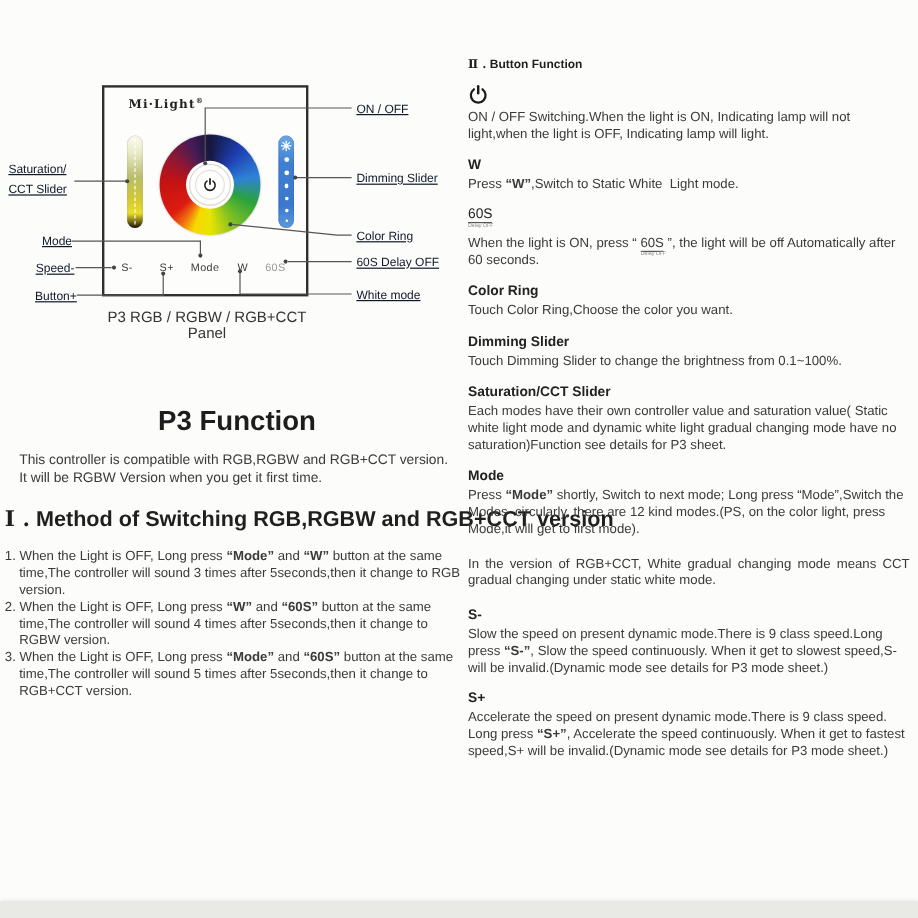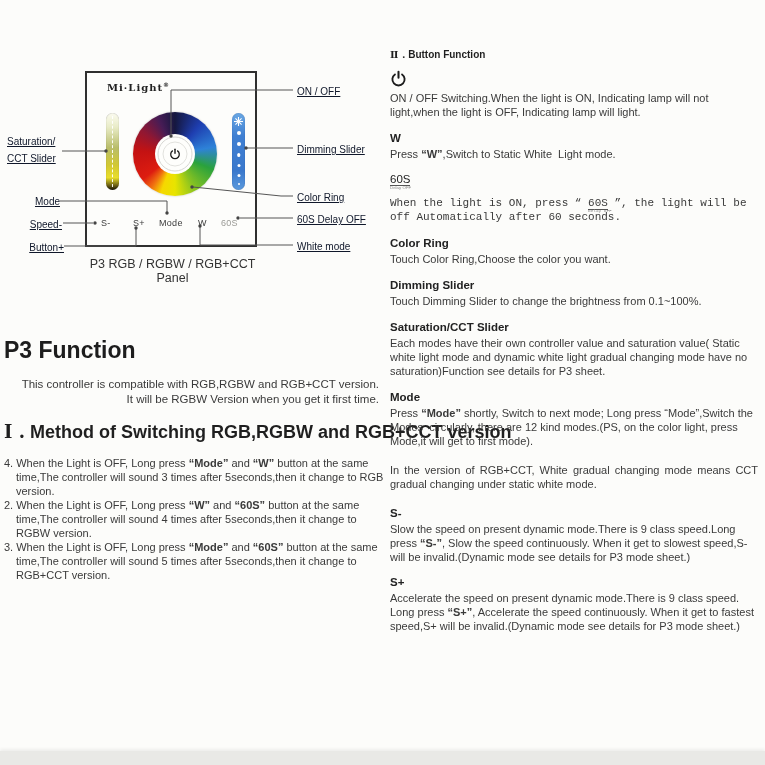--- a/index.html
+++ b/index.html
@@ -76,22 +76,22 @@
   .lbl-dim   { left:297px; top:141px; }
   .lbl-ring  { left:297px; top:189px; }
   .lbl-60s   { left:297px; top:211px; }
   .lbl-white { left:297px; top:238px; }
   .caption {
     position:absolute; left:75px; top:257px; width:195px; text-align:center;
     font-size:12.5px; color:#333;
   }
   
   .left-col { position:absolute; left:4px; top:337px; width:387px; }
-  .doc-title { font-size:23px; font-weight:700; color:#1d1d1d; margin:0; line-height:27px; }
-  .intro { font-size:11.5px; line-height:14.5px; margin:13px 12px 0;text-align:right; }
+  .doc-title { font-size:23px; font-weight:700; color:#1d1d1d; margin:0; line-height:27px;text-align:center; }
+  .intro { font-size:11.5px; line-height:14.5px; margin:13px 12px 0; }
   .sec1-h {
     font-size:18px; font-weight:700; color:#1f1f1f; margin:17px 0 15px;
     white-space:nowrap; line-height:18px;
   }
   .sec1-h .numeral { font-family:"DejaVu Serif","Liberation Serif",serif; font-weight:700; }
   .switch-list { margin:7px 0 0; padding:0; list-style:none; }
   .switch-list li {
     font-size:11px; line-height:14px; margin:0;
     padding-left:12px; text-indent:-12px;
   }
@@ -207,21 +207,21 @@
   <div class="caption">P3 RGB / RGBW / RGB+CCT Panel</div>
 
   <div class="left-col">
     <h1 class="doc-title">P3 Function</h1>
     <p class="intro">This controller is compatible with RGB,RGBW and RGB+CCT version. It will be RGBW Version when you get it first time.</p>
     <h2 class="sec1-h">
       <span class="numeral">Ⅰ .</span>
       <span>Method of Switching RGB,RGBW and RGB+CCT version</span>
     </h2>
     <ol class="switch-list">
-      <li><span>4. When the Light is OFF, Long press </span><span class="b">“Mode”</span><span> and </span><span class="b">“W”</span><span> button at the same time,The controller will sound 3 times after 5seconds,then it change to RGB version.</span></li>
+      <li><span>1. When the Light is OFF, Long press </span><span class="b">“Mode”</span><span> and </span><span class="b">“W”</span><span> button at the same time,The controller will sound 3 times after 5seconds,then it change to RGB version.</span></li>
       <li><span>2. When the Light is OFF, Long press </span><span class="b">“W”</span><span> and </span><span class="b">“60S”</span><span> button at the same time,The controller will sound 4 times after 5seconds,then it change to RGBW version.</span></li>
       <li><span>3. When the Light is OFF, Long press </span><span class="b">“Mode”</span><span> and </span><span class="b">“60S”</span><span> button at the same time,The controller will sound 5 times after 5seconds,then it change to RGB+CCT version.</span></li>
     </ol>
   </div>
 
   <div class="right-col">
     <h2 class="sec2-h">
       <span class="numeral">Ⅱ .</span>
       <span>Button Function</span>
     </h2>
@@ -234,21 +234,21 @@
     </div>
     <p class="body">ON / OFF Switching.When the light is ON, Indicating lamp will not light,when the light is OFF, Indicating lamp will light.</p>
 
     <div class="entry-h">W</div>
     <p class="body"><span>Press </span><span class="b">“W”</span><span>,Switch to Static White&nbsp; Light mode.</span></p>
 
     <div class="entry-h s60h">
       <span class="s60-main">60S</span>
       <span class="s60-sub">Delay OFF</span>
     </div>
-    <p class="body" style="margin-top:5px;font-family:Liberation Mono, monospace;"><span>When the light is ON, press “ </span><span class="seg-60s">60S<span class="subtext">Delay OFF</span></span><span> ”, the light will be off Automatically after 60 seconds.</span></p>
+    <p class="body" style="margin-top:5px;"><span>When the light is ON, press “ </span><span class="seg-60s">60S<span class="subtext">Delay OFF</span></span><span> ”, the light will be off Automatically after 60 seconds.</span></p>
 
     <div class="entry-h">Color Ring</div>
     <p class="body">Touch Color Ring,Choose the color you want.</p>
 
     <div class="entry-h">Dimming Slider</div>
     <p class="body">Touch Dimming Slider to change the brightness from 0.1~100%.</p>
 
     <div class="entry-h">Saturation/CCT Slider</div>
     <p class="body">Each modes have their own controller value and saturation value( Static white light mode and dynamic white light gradual changing mode have no saturation)Function see details for P3 sheet.</p>
 

